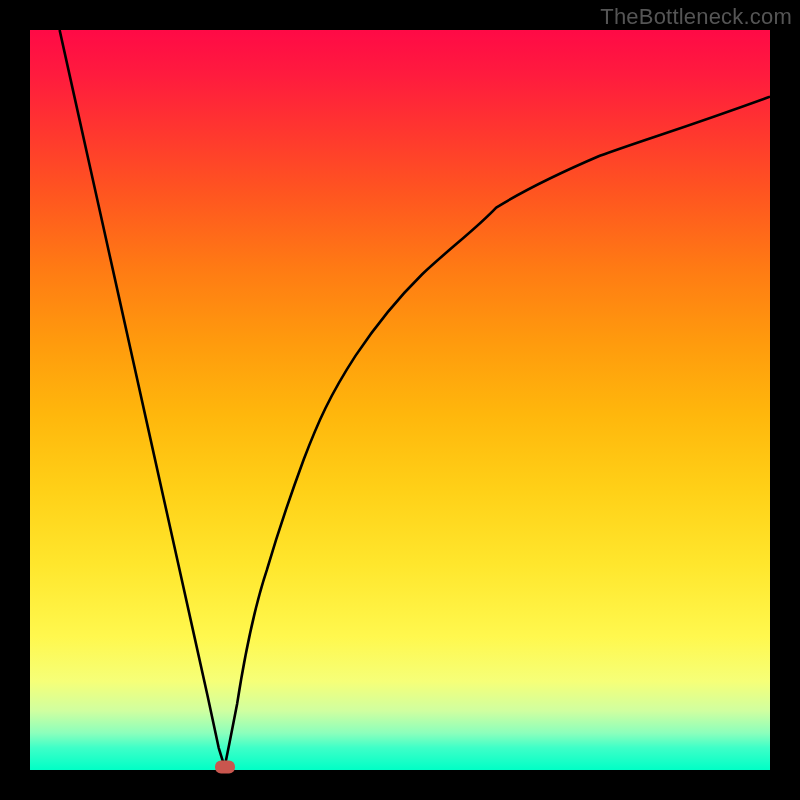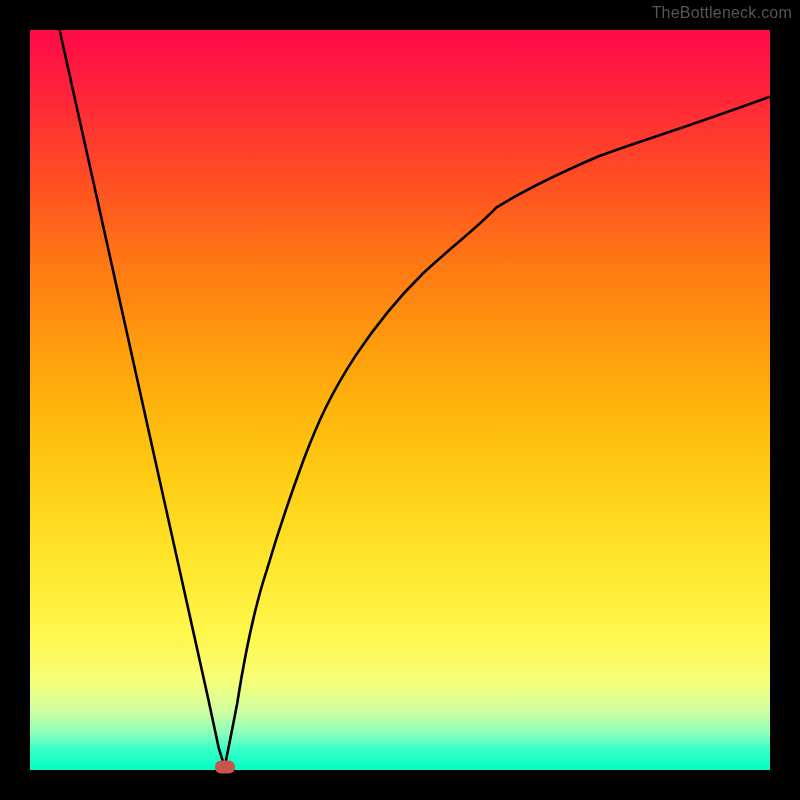--- a/index.html
+++ b/index.html
@@ -49,21 +49,21 @@
     top: 0;
     width: 740px;
     height: 740px;
     pointer-events: none;
   }
   .watermark {
     position: absolute;
     top: 4px;
     right: 8px;
     color: #555;
-    font-size: 16px;
+    font-size: 22px;
     font-weight: 500;
     letter-spacing: 0.2px;
   }
   .marker {
     position: absolute;
     width: 20px;
     height: 13px;
     background: #c9564e;
     border-radius: 6px;
     transform: translate(-50%, -50%);

